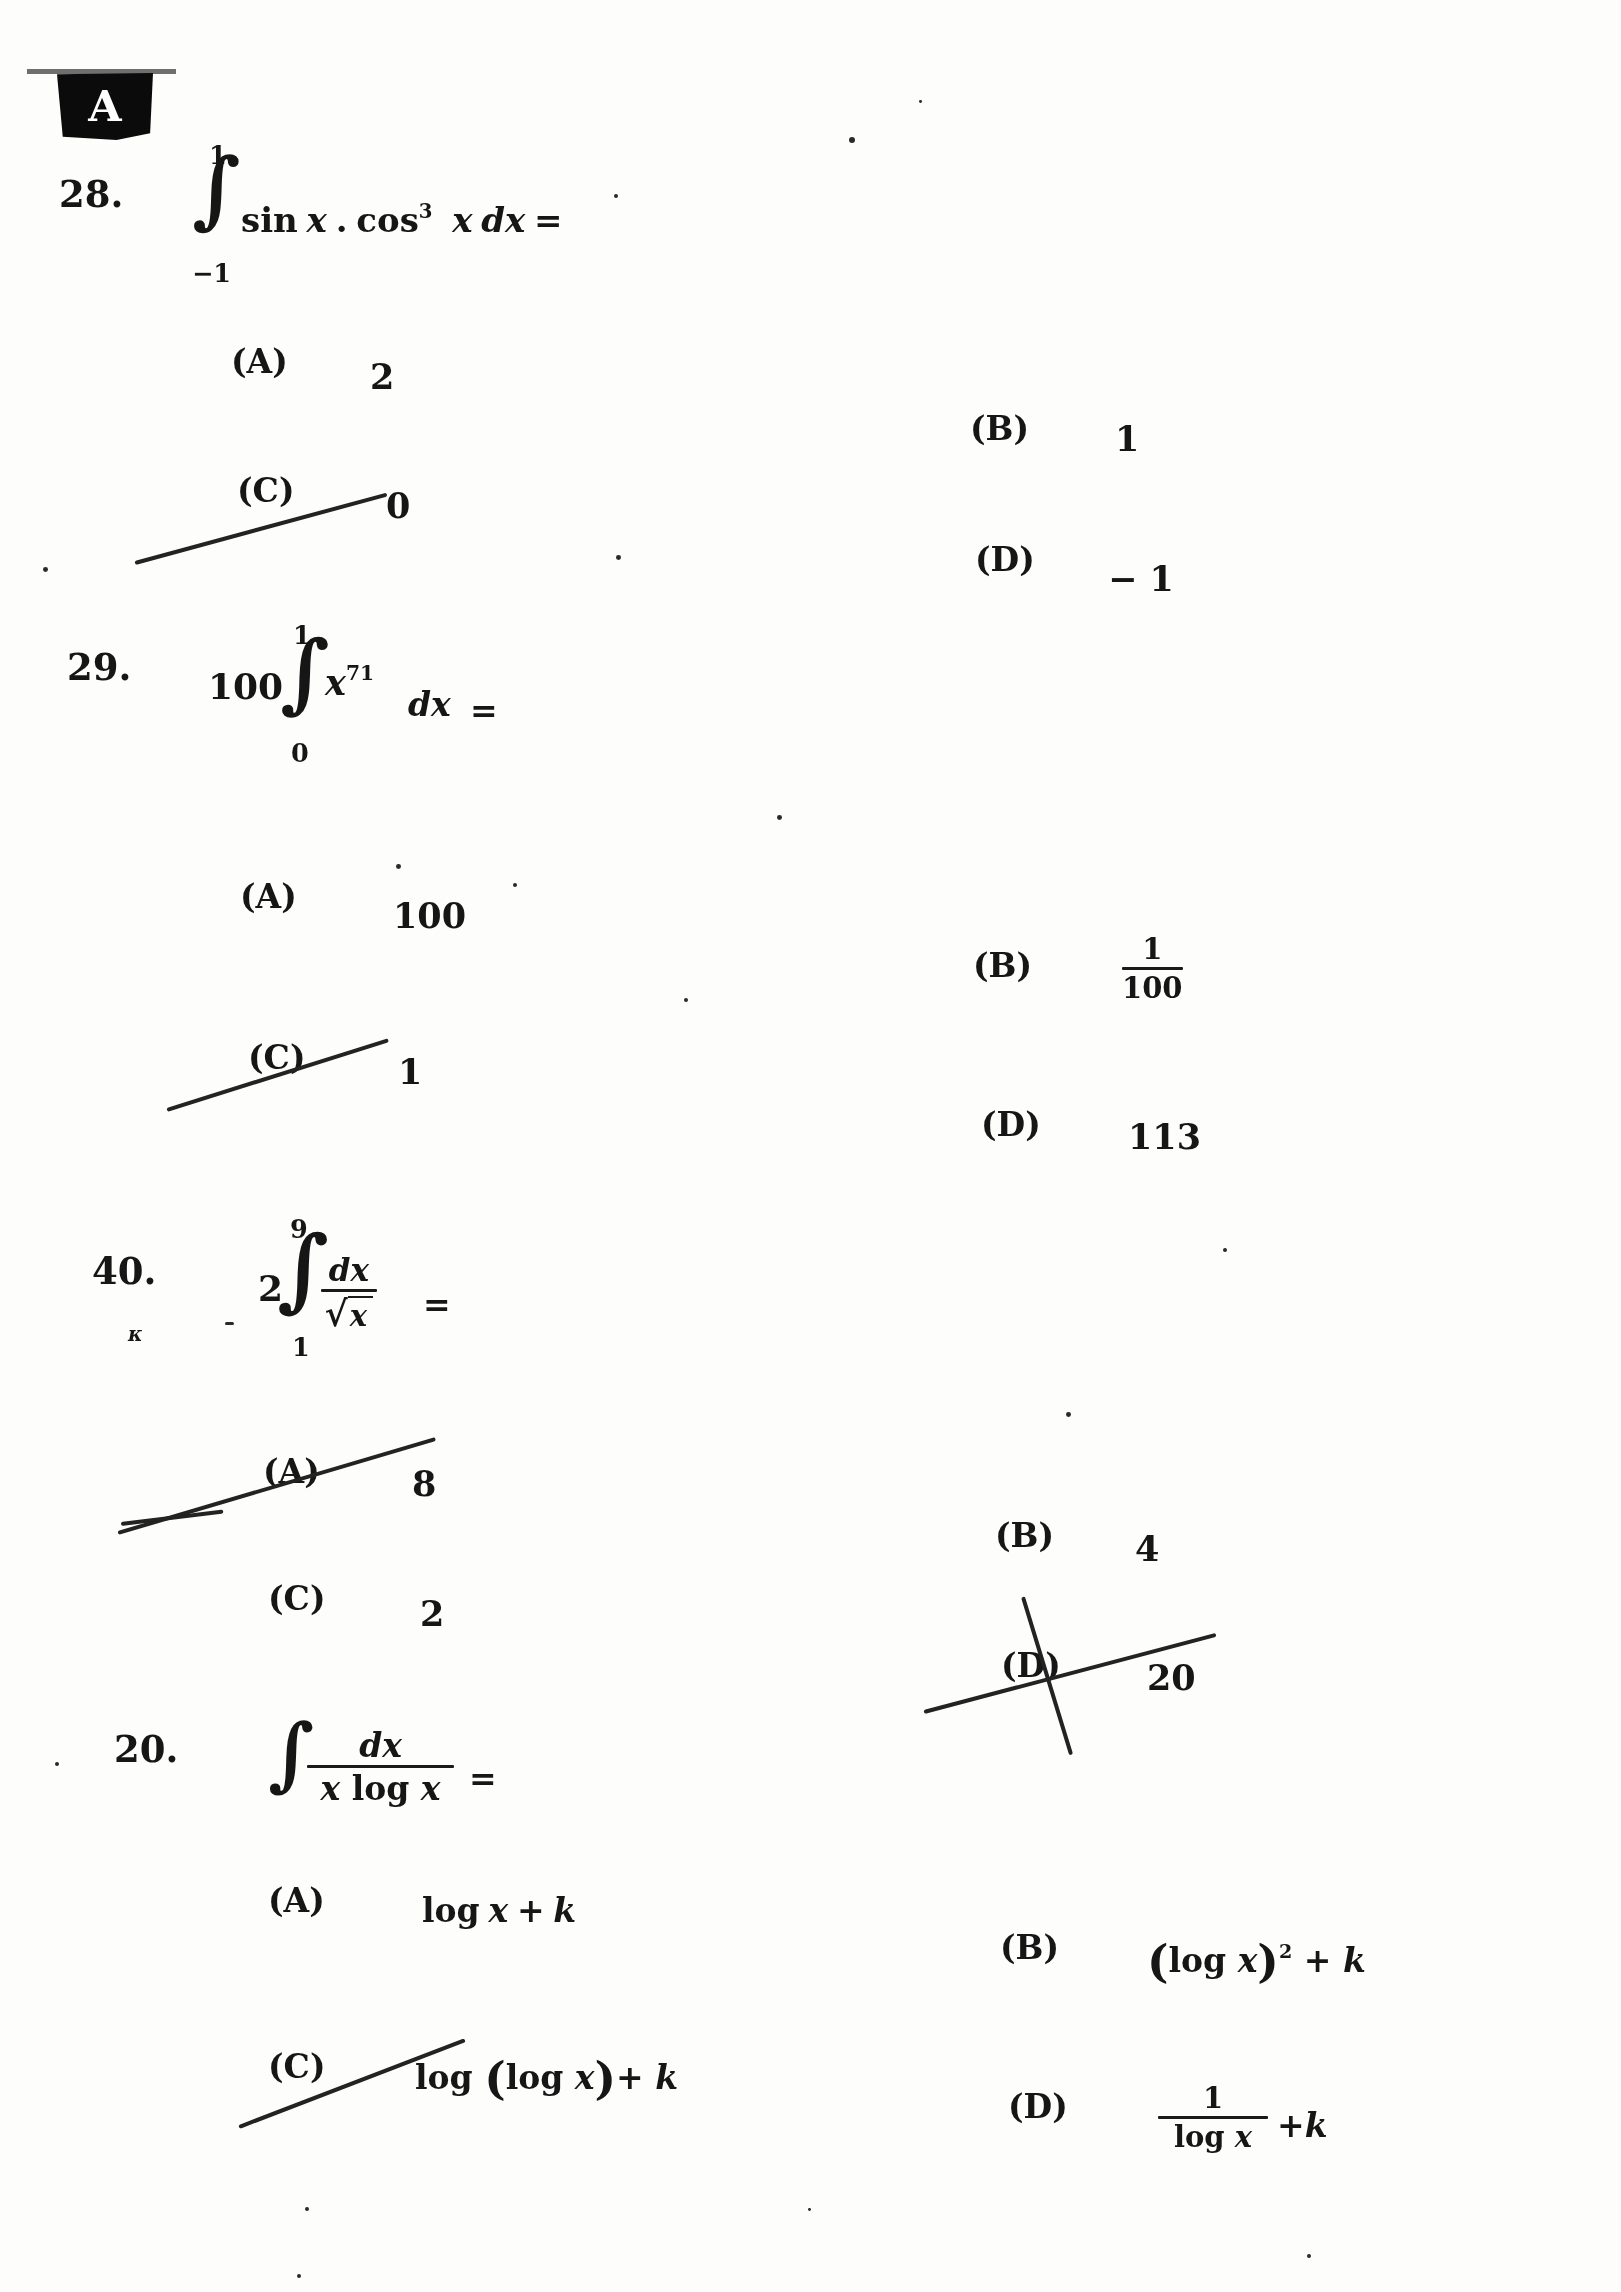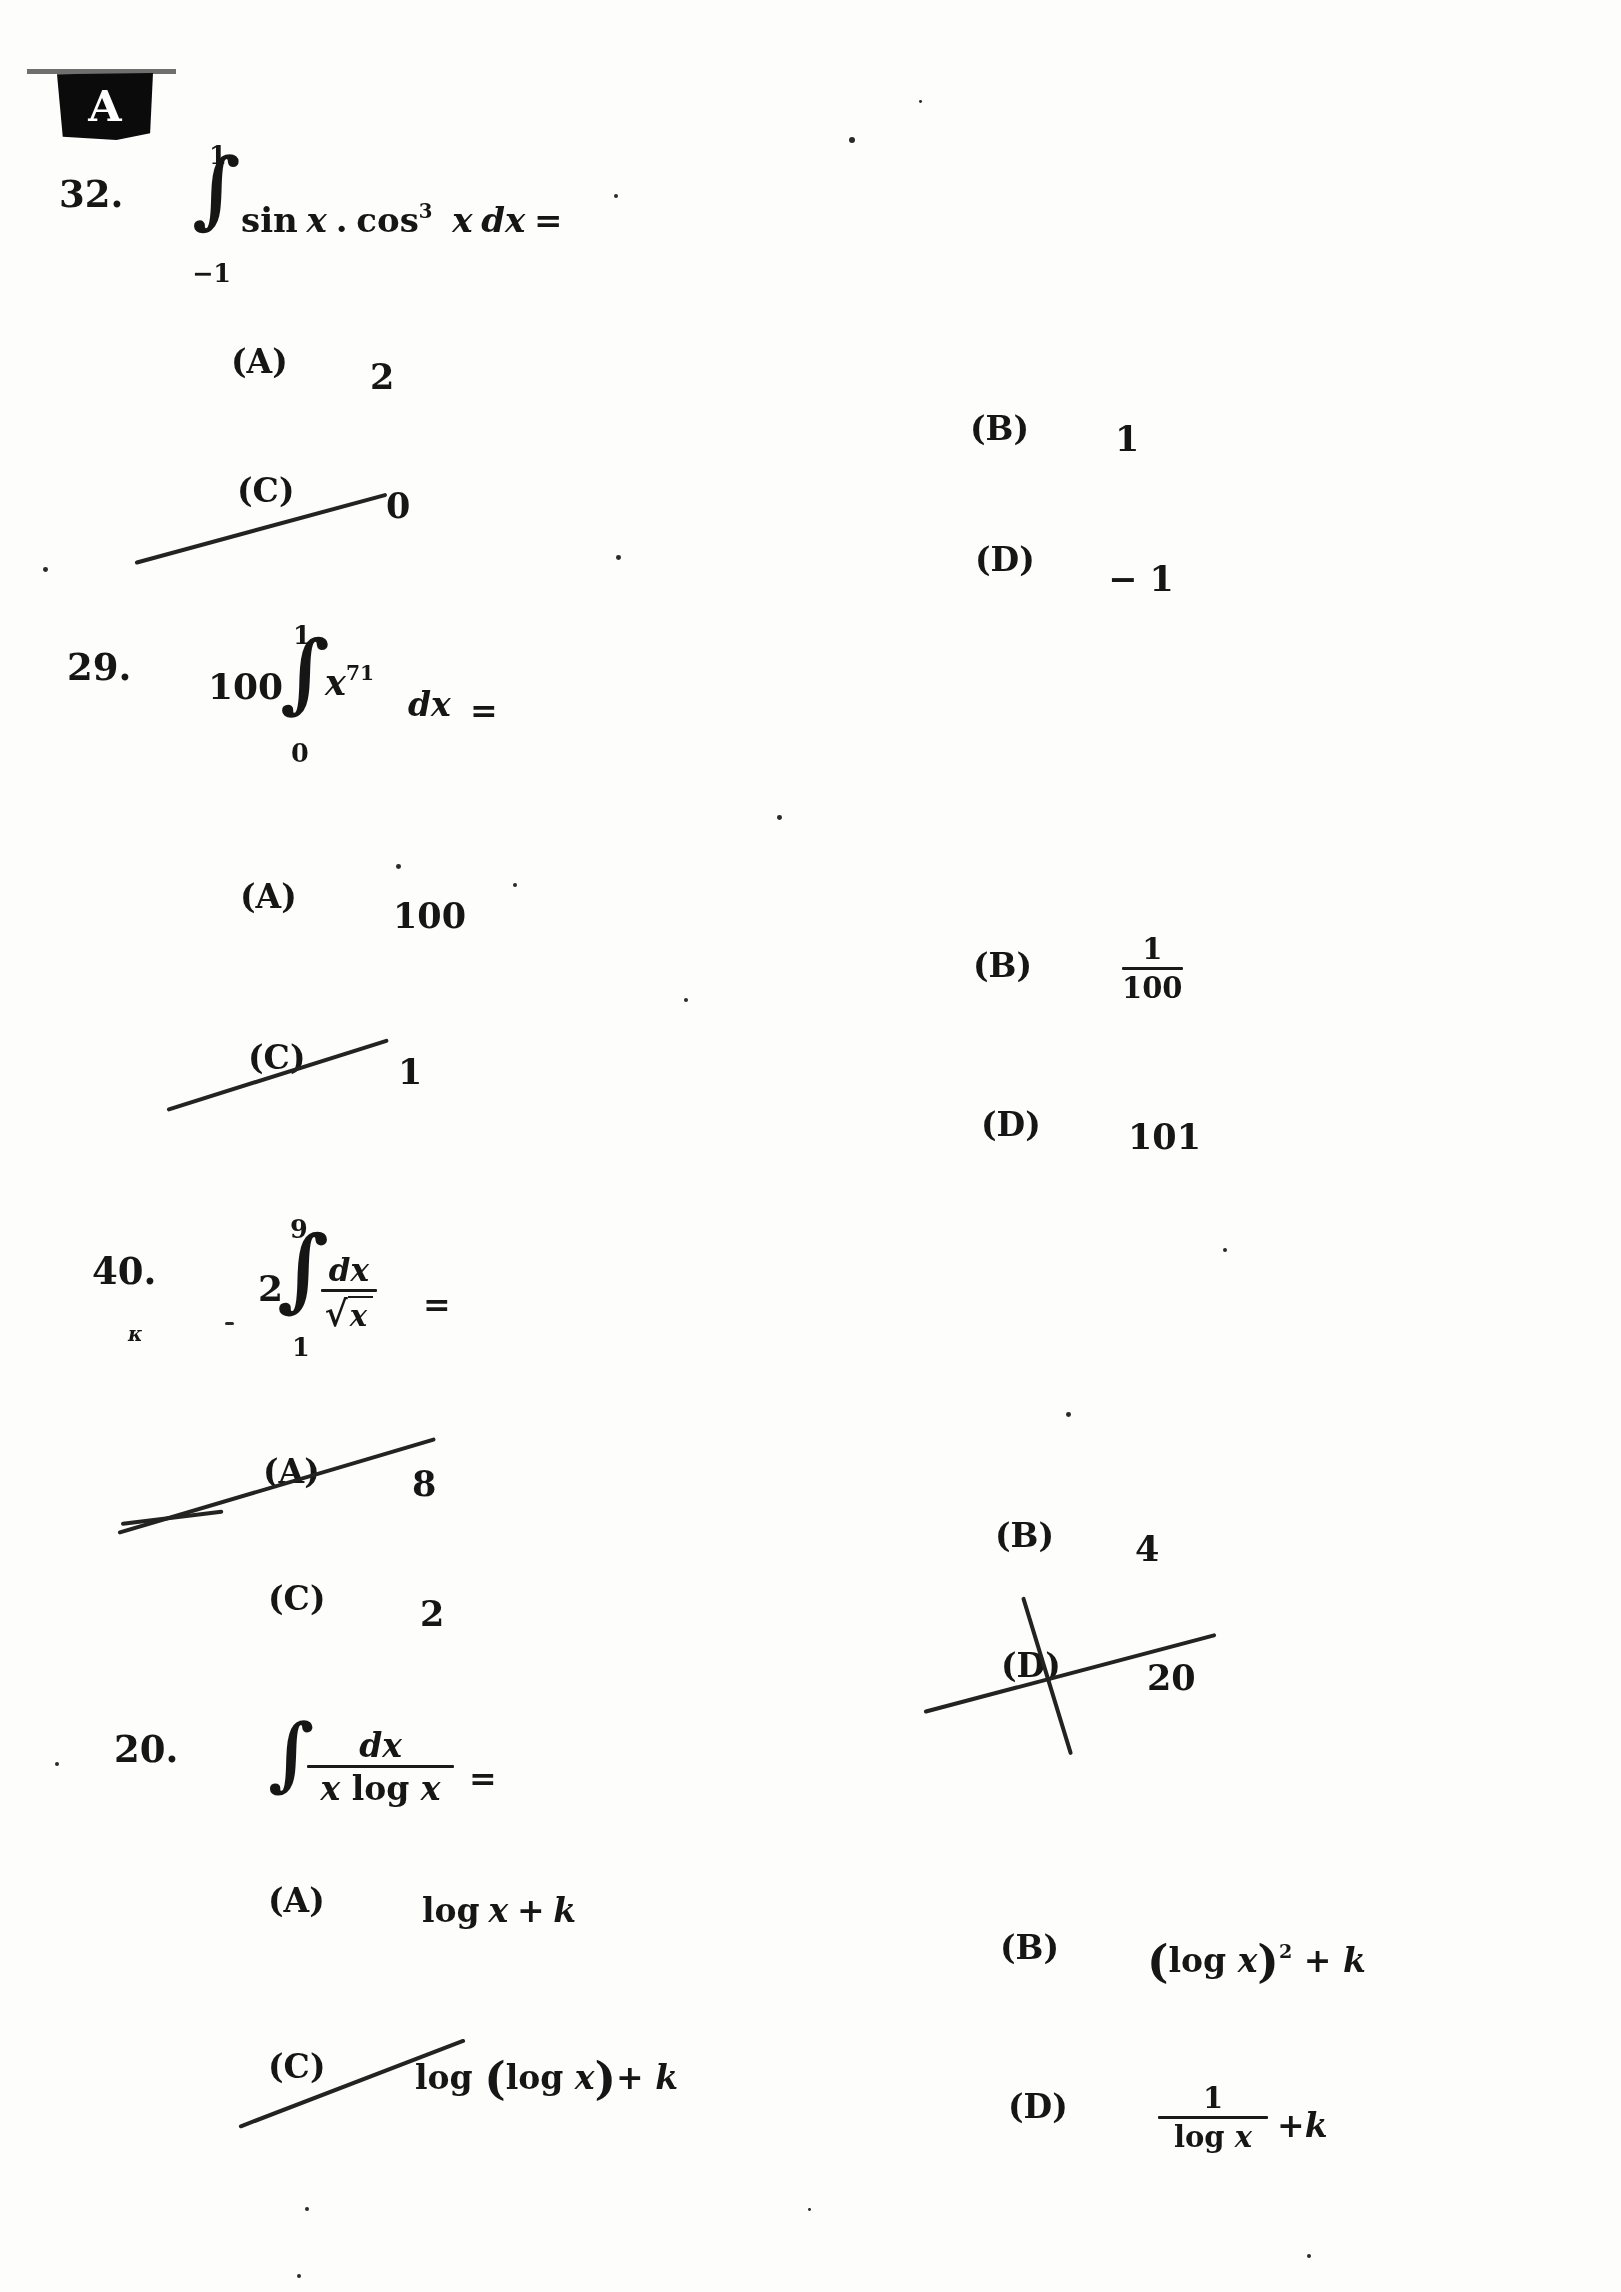--- a/index.html
+++ b/index.html
@@ -39,21 +39,21 @@
 <body>
 
 <div id="paper">
 
   <div class="hrule"></div>
   <div class="badge">
     <span>A</span>
   </div>
 
   <div>
-    <div class="abs math qnum" style="left:59px;top:176px;">32.</div>
+    <div class="abs math qnum" style="left:59px;top:176px;">28.</div>
     <div class="abs math lim" style="left:209px;top:143px;">1</div>
     <div class="abs math intsign" style="left:192px;top:147px;font-size:84px;">∫</div>
     <div class="abs math lim" style="left:192px;top:261px;">−1</div>
     <div class="abs math" style="left:241px;top:202px;font-size:34px;">
       <span class="tok">sin</span><span class="tok it">x</span><span class="tok">.</span><span>cos</span><span class="sup">3</span>
       <span class="tok it" style="margin-left:7.8px;">x</span><span class="tok it">dx</span><span>=</span>
     </div>
     <div class="abs math optlabel" style="left:231px;top:345px;">(A)</div>
     <div class="abs math optval" style="left:370px;top:359px;">2</div>
     <div class="abs math optlabel" style="left:970px;top:412px;">(B)</div>
@@ -81,21 +81,21 @@
     <div class="abs math optlabel" style="left:973px;top:949px;">(B)</div>
     <div class="abs math frac" style="left:1122px;top:935px;font-size:29px;">
       <span class="frac-num">1</span>
       <span class="frac-bar"></span>
       <span class="frac-den">100</span>
     </div>
     <div class="abs math optlabel" style="left:248px;top:1041px;">(C)</div>
     <div class="abs math optval" style="left:398px;top:1054px;">1</div>
     <div class="strike" style="left:167px;top:1108px;width:232px;transform:rotate(-17.5deg);"></div>
     <div class="abs math optlabel" style="left:981px;top:1108px;">(D)</div>
-    <div class="abs math optval" style="left:1128px;top:1119px;">101</div>
+    <div class="abs math optval" style="left:1128px;top:1119px;">113</div>
   </div>
 
   <div>
     <div class="abs math qnum" style="left:92px;top:1253px;">40.</div>
     <div class="abs math it" style="left:128px;top:1325px;font-size:19.6px;">κ</div>
     <div class="abs math" style="left:258px;top:1270px;font-size:36px;">2</div>
     <div class="abs math lim" style="left:290px;top:1217px;">9</div>
     <div class="abs math intsign" style="left:277px;top:1223px;font-size:90px;">∫</div>
     <div class="abs math lim" style="left:292px;top:1335px;">1</div>
     <div class="abs math frac" style="left:321px;top:1255px;font-size:31px;">

